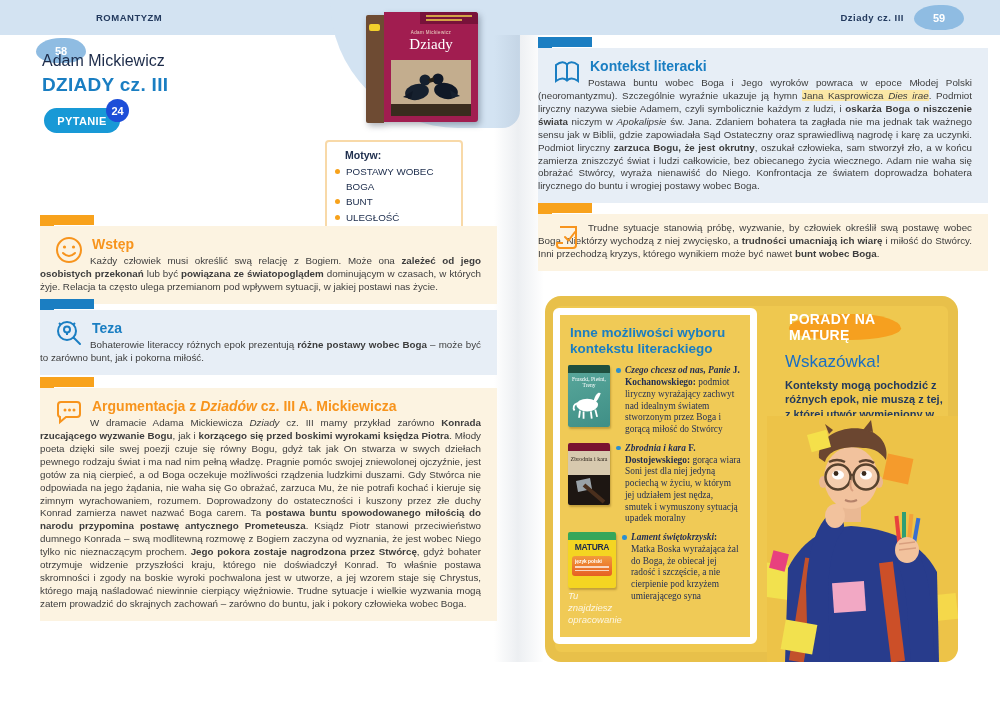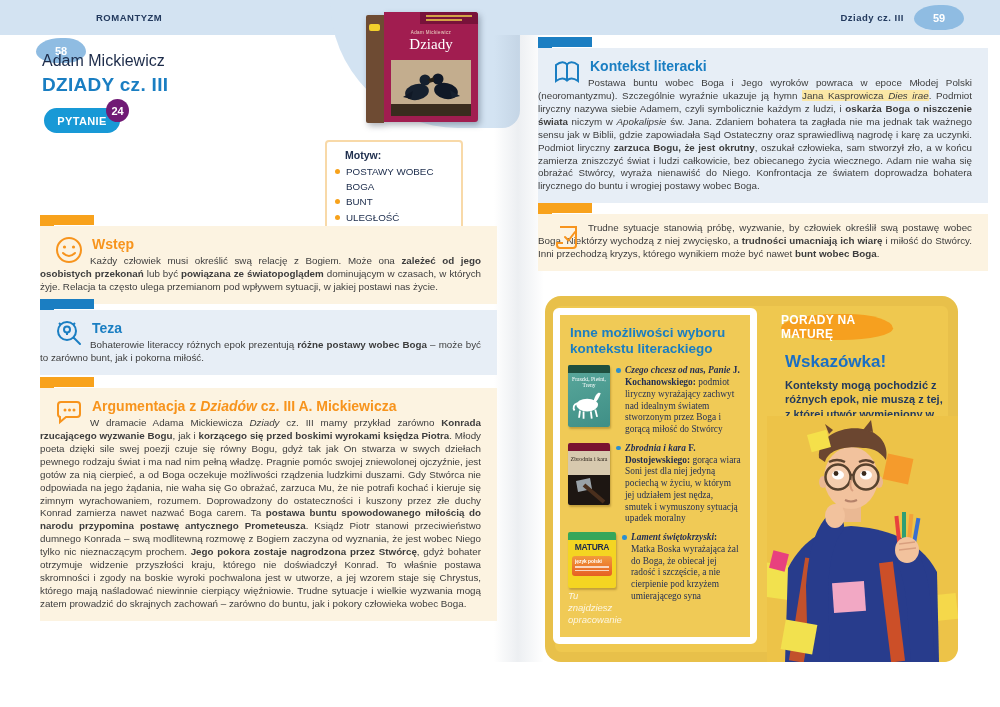--- a/index.html
+++ b/index.html
@@ -31,21 +31,21 @@
   .dz-banner i+i{top:7px;width:36px;}
   .dz-author{position:absolute;left:0;right:0;top:18px;text-align:center;font-size:4.5px;color:#ecd9c6;letter-spacing:.4px;}
   .dz-title{position:absolute;left:0;right:0;top:24px;text-align:center;font-family:"Liberation Serif",serif;
             font-size:15px;color:#fff;}
   .dz-photo{position:absolute;left:7px;right:7px;top:48px;height:56px;}
   
   .author-name{position:absolute;left:42px;top:52px;font-size:16px;color:#1c2b49;}
   .work-title{position:absolute;left:42px;top:74px;font-size:19px;font-weight:800;color:#1a7ec2;letter-spacing:.3px;}
   .q-pill{position:absolute;left:44px;top:108px;width:76px;height:25px;background:#1899d6;border-radius:14px;
           color:#fff;font-weight:800;font-size:11px;display:flex;align-items:center;justify-content:center;letter-spacing:.4px;}
-  .q-num{position:absolute;left:106px;top:99px;width:23px;height:23px;background:#701a75;border-radius:50%;
+  .q-num{position:absolute;left:106px;top:99px;width:23px;height:23px;background:#1d4ed8;border-radius:50%;
          color:#fff;font-weight:800;font-size:11px;display:flex;align-items:center;justify-content:center;}
   .question{position:absolute;left:42px;top:144px;width:294px;font-size:11.5px;font-weight:bold;
             color:#20304f;line-height:1.38;}
   .motif-box{position:absolute;left:325px;top:140px;width:138px;background:#fff;border:2px solid #f8d9a8;
              border-radius:4px;padding:7px 8px 8px 8px;box-sizing:border-box;}
   .motif-label{font-size:10.5px;font-weight:bold;color:#20304f;margin:0 0 3px 10px;}
   .motif-item{position:relative;padding-left:11px;font-size:9.8px;color:#20304f;line-height:1.55;}
   .motif-item::before{content:'';position:absolute;left:0;top:5px;width:5px;height:5px;border-radius:50%;background:#f7a21b;}
   
   .secbox{position:absolute;padding:8px 16px 10px 0;box-sizing:border-box;}
@@ -80,24 +80,24 @@
   .mini-title{position:absolute;left:0;right:0;text-align:center;color:#fff;}
   .mini-fraszki .mini-title{top:11px;font-family:"Liberation Serif",serif;font-size:5.5px;}
   .mini-zbrodnia .mini-title{top:13px;font-family:"Liberation Serif",serif;font-size:6px;color:#2a2118;}
   .mini-zbrodnia .dark{position:absolute;left:0;right:0;bottom:0;height:30px;background:#1d1612;}
   .mini-matura .mini-title{top:10px;font-size:8.5px;font-weight:900;color:#1d2b50;letter-spacing:-.3px;}
   .mini-matura .obox{position:absolute;left:4px;right:4px;top:24px;height:20px;border-radius:3px;
                      background:linear-gradient(180deg,#f29a3c,#e65f24);}
   .mini-matura .obox span{display:block;margin:3px 3px 0 3px;font-size:4.8px;font-weight:bold;color:#fff;}
   .mini-matura .obox i{display:block;height:1.5px;background:rgba(255,255,255,.7);margin:2px 3px 0 3px;}
   .ctx-caption{margin:2px 0 0 8px;font-size:9.5px;font-style:italic;color:rgba(255,255,255,.82);line-height:1.25;}
-  .tips-pill{position:absolute;left:236px;top:18px;width:112px;height:26px;background:#f6a01f;
-             border-radius:55% 45% 50% 50%/60% 60% 50% 50%;color:#fff;font-weight:800;font-size:12px;
+  .tips-pill{position:absolute;left:244px;top:18px;width:112px;height:26px;background:#f6a01f;
+             border-radius:55% 45% 50% 50%/60% 60% 50% 50%;color:#fff;font-weight:800;font-size:14px;
              display:flex;align-items:center;justify-content:center;letter-spacing:.3px;}
-  .tips-head{position:absolute;left:240px;top:56px;font-size:17px;font-weight:700;color:#1a6fc4;}
+  .tips-head{position:absolute;left:240px;top:56px;font-size:17px;font-weight:400;color:#1a6fc4;}
   .tips-body{position:absolute;left:240px;top:82px;width:162px;font-size:11px;font-weight:bold;color:#233a5e;line-height:1.3;}
   .photo{position:absolute;left:222px;top:120px;width:191px;height:246px;overflow:hidden;border-radius:0 0 14px 0;}
 </style>
 </head>
 <body>
 
 <div class="spread">
 
   <div class="topband"></div>
   <div class="page-badge badge-left">58</div>

